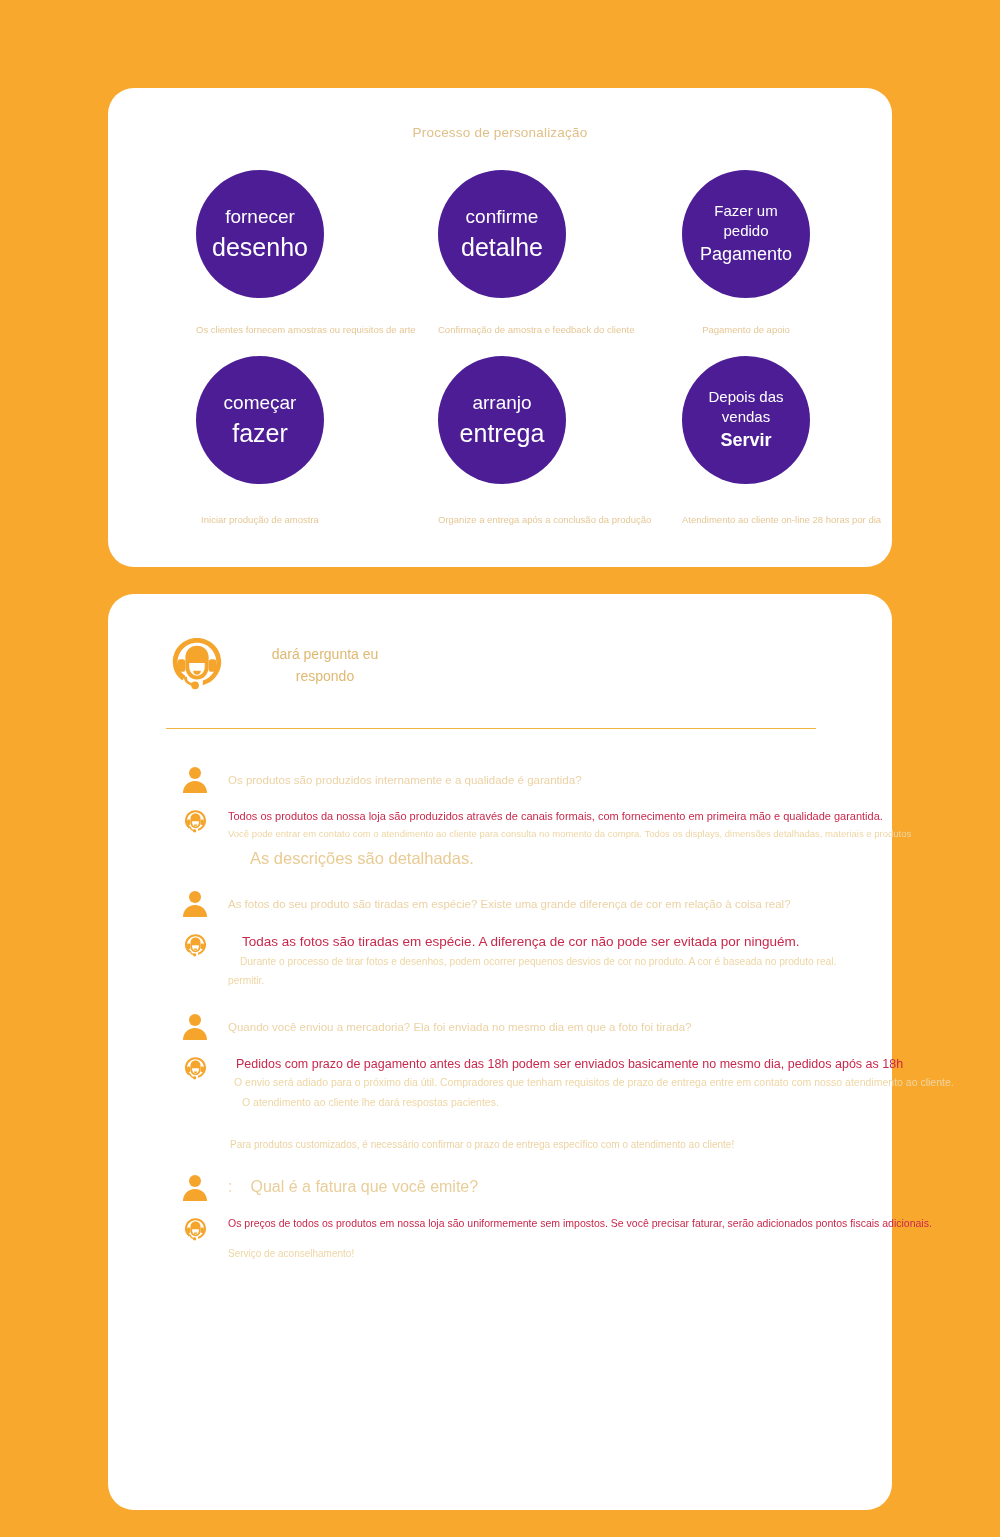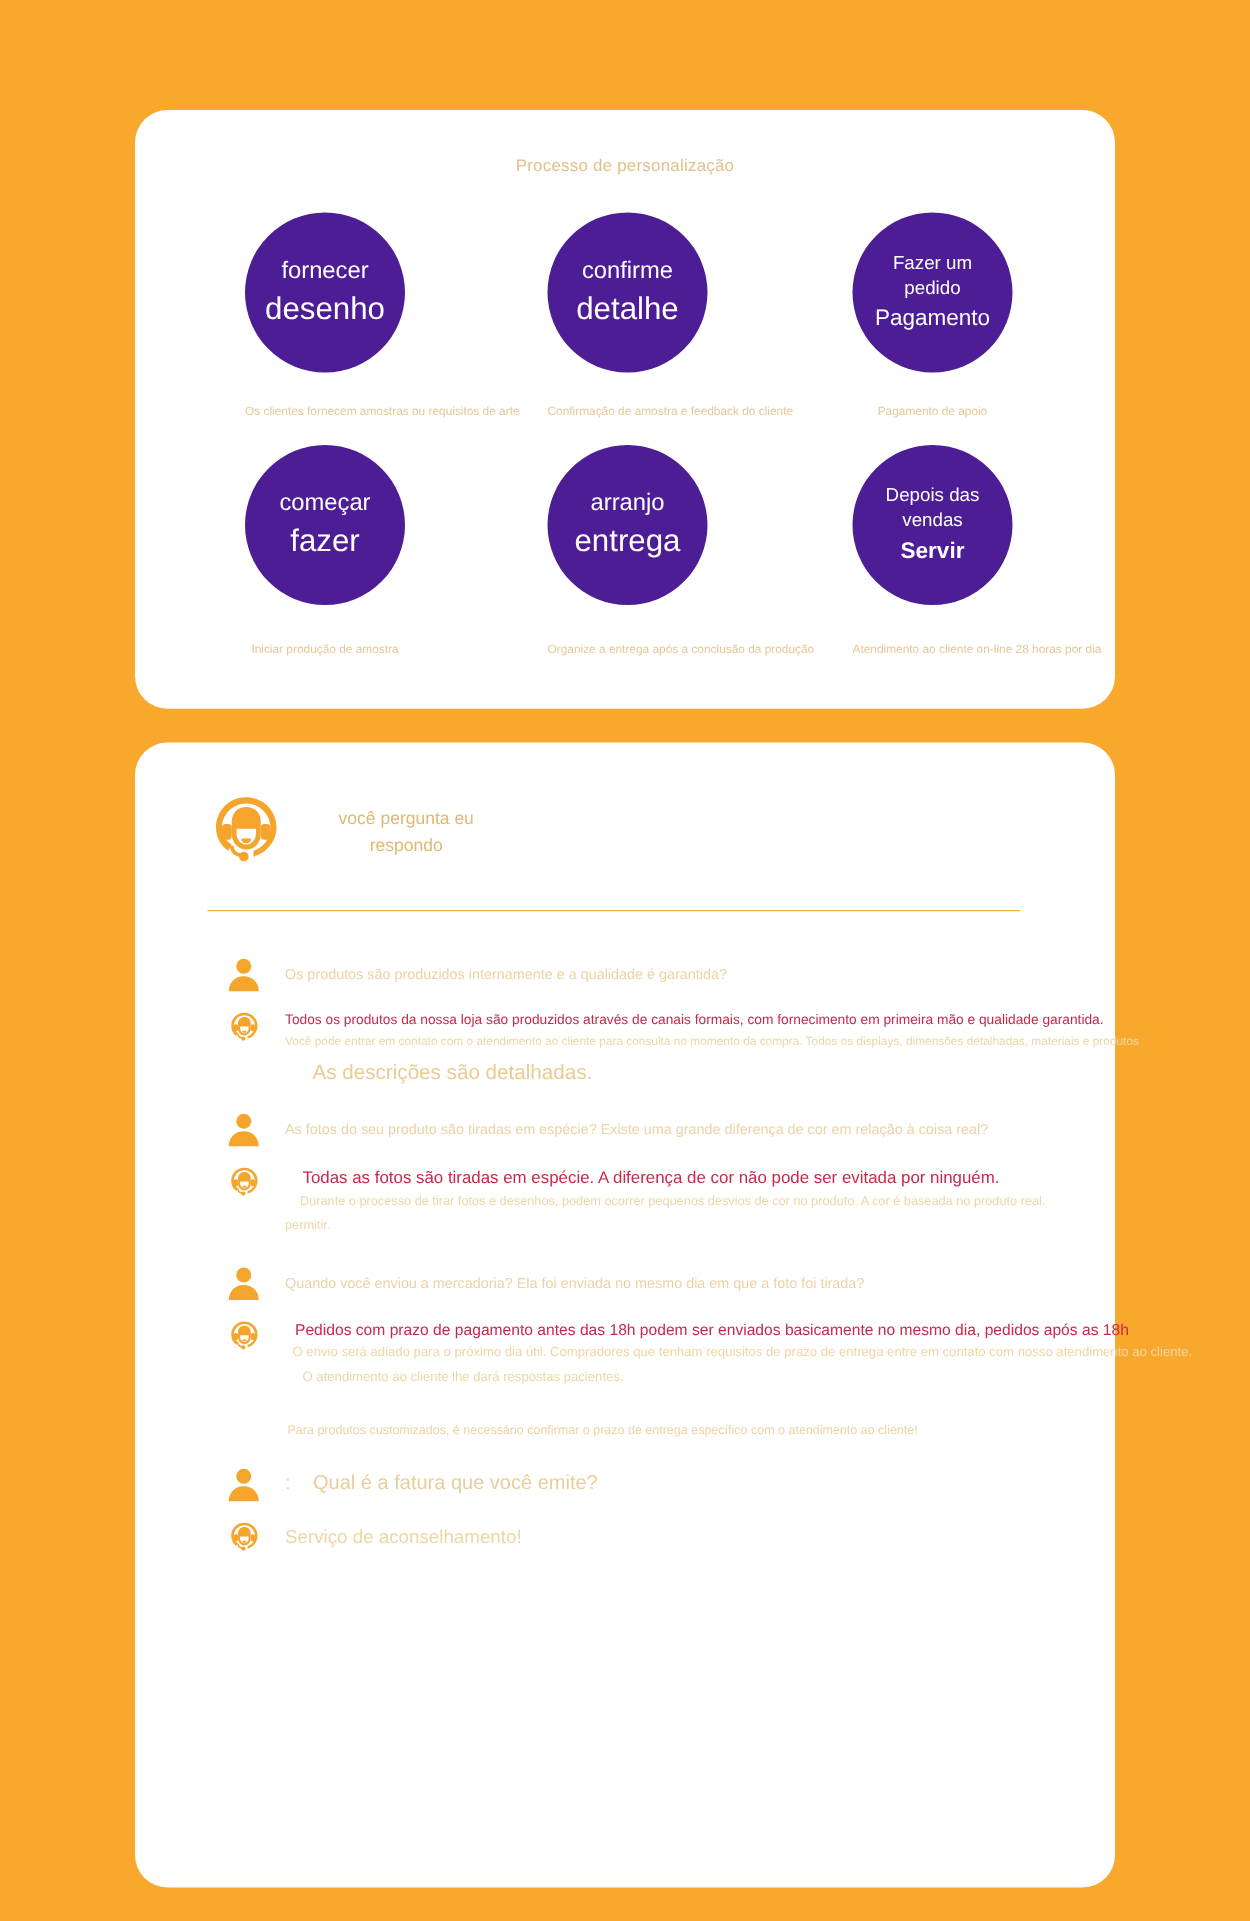--- a/index.html
+++ b/index.html
@@ -195,21 +195,21 @@
   .a-head.s10 { font-size: 10.5px; }
 
   .a-sub {
     color: #eed6a4;
     line-height: 1.9;
     white-space: nowrap;
   }
   .a-sub.s95 { font-size: 9.5px; }
   .a-sub.s10 { font-size: 10.2px; margin-left: 12px; }
   .a-sub.s105 { font-size: 10.5px; margin-left: 6px; }
-  .a-sub.s9 { font-size: 15px; }
+  .a-sub.s9 { font-size: 10px; margin-top: 12px; }
   .a-sub.indent { margin-left: 14px; }
 
   .a-large {
     font-size: 16.5px;
     color: #e9cb93;
     margin-top: 6px;
     margin-left: 22px;
   }
 
   .a-note {
@@ -316,21 +316,21 @@
         <path d="M20 24c0-7 5-12 12-12s12 5 12 12v10c0 7-5 13-12 13s-12-6-12-13V24z" fill="#f5a42c"></path>
         <path d="M24 30h16v4c0 5-4 9-8 9s-8-4-8-9v-4z" fill="#ffffff"></path>
         <path d="M28 38h8c0 3-2 4-4 4s-4-1-4-4z" fill="#f5a42c"></path>
         <rect x="12" y="26" width="8" height="13" rx="3" fill="#f5a42c"></rect>
         <rect x="44" y="26" width="8" height="13" rx="3" fill="#f5a42c"></rect>
         <path d="M20 44c0 5 4 8 9 8" stroke="#f5a42c" stroke-width="3" fill="none"></path>
         <circle cx="30" cy="53" r="4" fill="#f5a42c"></circle>
       </svg>
     </div>
     <div class="faq-header-title">
-      <div>você pergunta eu</div>
+      <div>dará pergunta eu</div>
       <div>respondo</div>
     </div>
   </div>
 
   <div class="faq-divider"></div>
 
   <div class="qa-list">
 
     <div class="q-row">
       <div class="icon-col">
@@ -442,19 +442,20 @@
           <path d="M20 24c0-7 5-12 12-12s12 5 12 12v10c0 7-5 13-12 13s-12-6-12-13V24z" fill="#f5a42c"></path>
           <path d="M24 30h16v4c0 5-4 9-8 9s-8-4-8-9v-4z" fill="#ffffff"></path>
           <path d="M28 38h8c0 3-2 4-4 4s-4-1-4-4z" fill="#f5a42c"></path>
           <rect x="12" y="26" width="8" height="13" rx="3" fill="#f5a42c"></rect>
           <rect x="44" y="26" width="8" height="13" rx="3" fill="#f5a42c"></rect>
           <path d="M20 44c0 5 4 8 9 8" stroke="#f5a42c" stroke-width="3" fill="none"></path>
           <circle cx="30" cy="53" r="4" fill="#f5a42c"></circle>
         </svg>
       </div>
       <div class="a-body">
+        <div class="a-head s10">Os preços de todos os produtos em nossa loja são uniformemente sem impostos. Se você precisar faturar, serão adicionados pontos fiscais adicionais.</div>
         <div class="a-sub s9">Serviço de aconselhamento!</div>
       </div>
     </div>
 
   </div>
 
 </div>
 
 </body></html>

